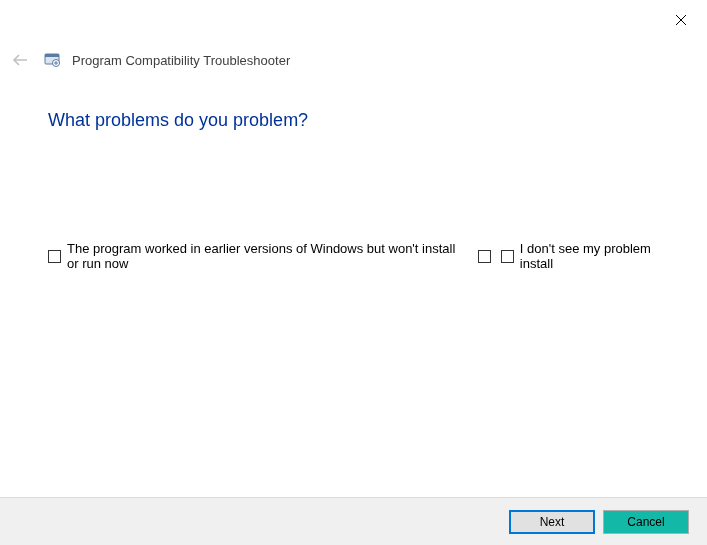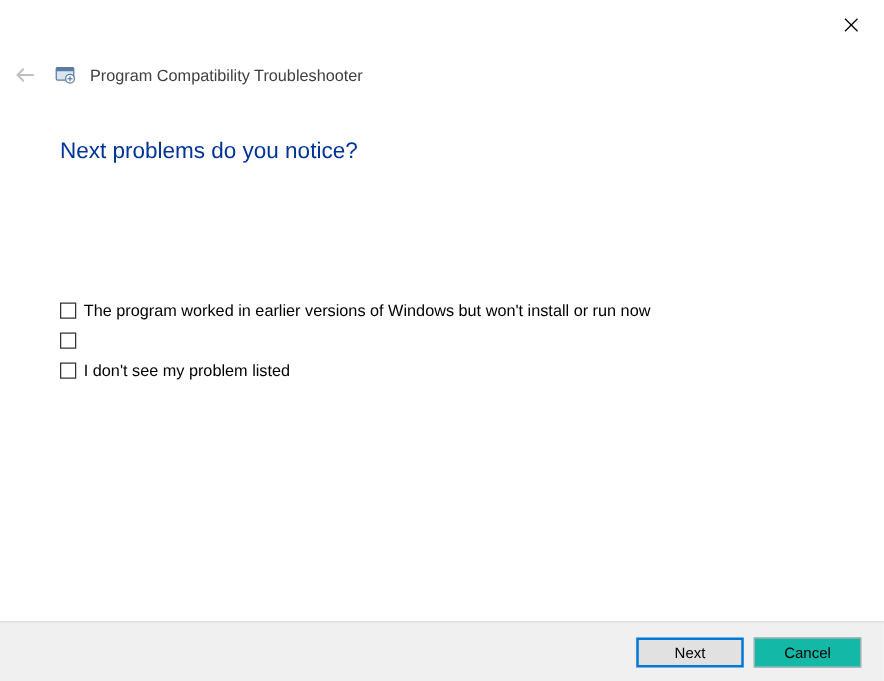--- a/index.html
+++ b/index.html
@@ -74,21 +74,20 @@
       right: 40px;
     }
     .heading {
       font-size: 18px;
       color: #003399;
       font-weight: 400;
       margin-bottom: 110px;
     }
     .options {
       display: flex;
-      flex-direction: column;
       gap: 10px;
     }
     .option-row {
       display: flex;
       align-items: center;
       gap: 6px;
       cursor: pointer;
     }
     .checkbox {
       width: 13px;
@@ -155,33 +154,33 @@
       <rect x="1" y="2" width="14" height="3" fill="#5a7ca3"></rect>
       <circle cx="12" cy="11" r="3.5" fill="#fff" stroke="#5a7ca3" stroke-width="1"></circle>
       <line x1="12" y1="9" x2="12" y2="13" stroke="#5a7ca3" stroke-width="1"></line>
       <line x1="10" y1="11" x2="14" y2="11" stroke="#5a7ca3" stroke-width="1"></line>
     </svg>
   </span>
   <span class="title-text">Program Compatibility Troubleshooter</span>
 </div>
 
 <div class="content">
-  <h1 class="heading">Next problems do you notice?</h1>
+  <h1 class="heading">What problems do you problem?</h1>
 
   <div class="options">
     <label class="option-row">
       <span class="checkbox"></span>
       <span class="option-label">The program worked in earlier versions of Windows but won't install or run now</span>
     </label>
     <label class="option-row">
       <span class="checkbox"></span>
     </label>
     <label class="option-row">
       <span class="checkbox"></span>
-      <span class="option-label">I don't see my problem listed</span>
+      <span class="option-label">I don't see my problem install</span>
     </label>
   </div>
 </div>
 
 <div class="footer">
   <button class="btn primary">Next</button>
   <button class="btn">Cancel</button>
 </div>
 
 </body></html>

